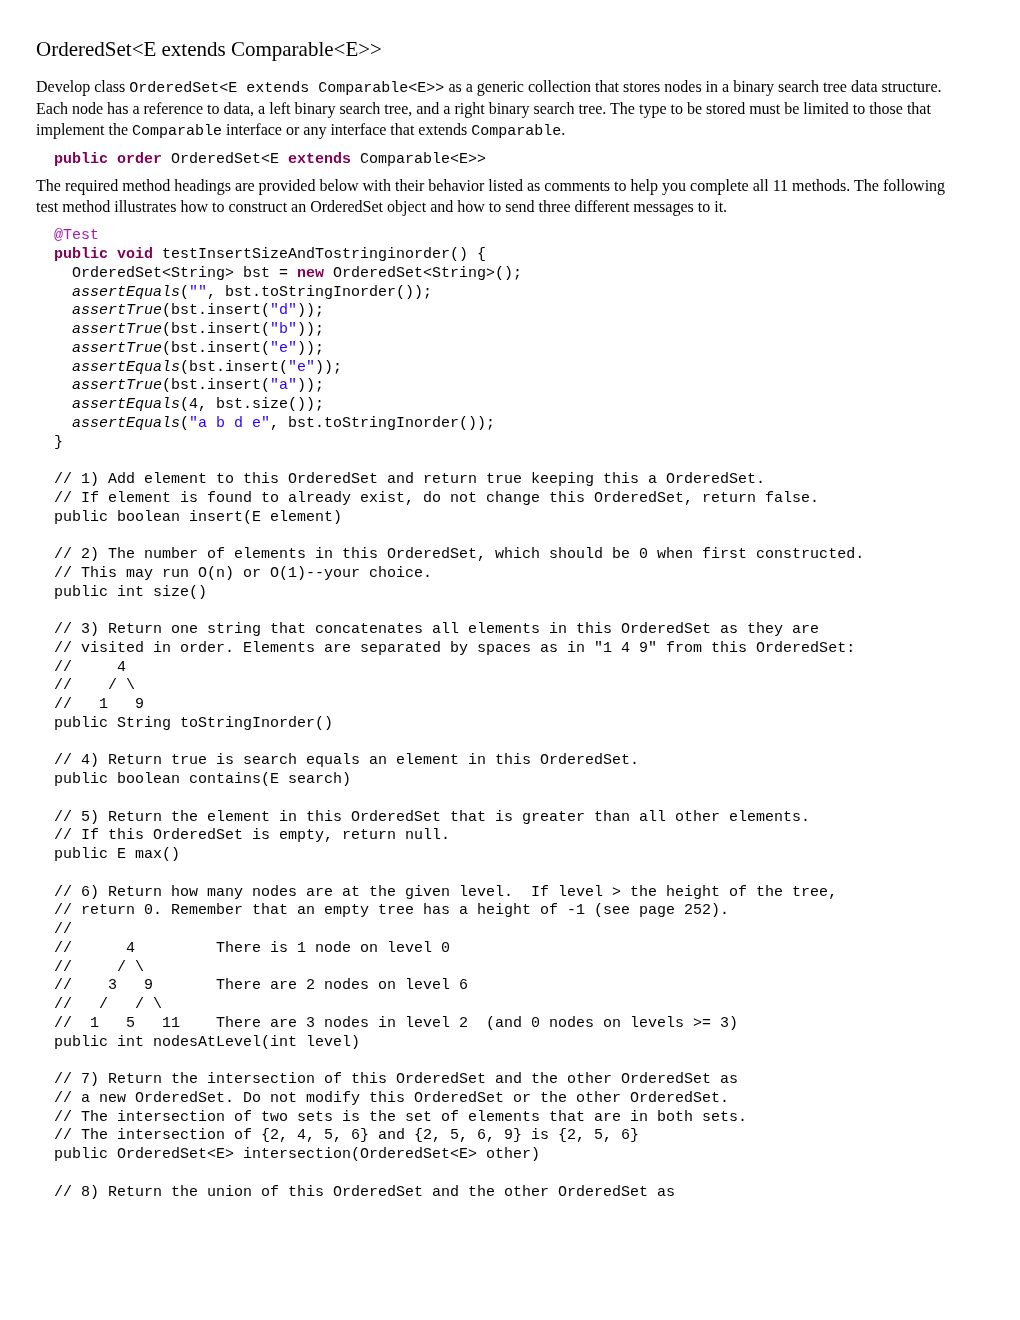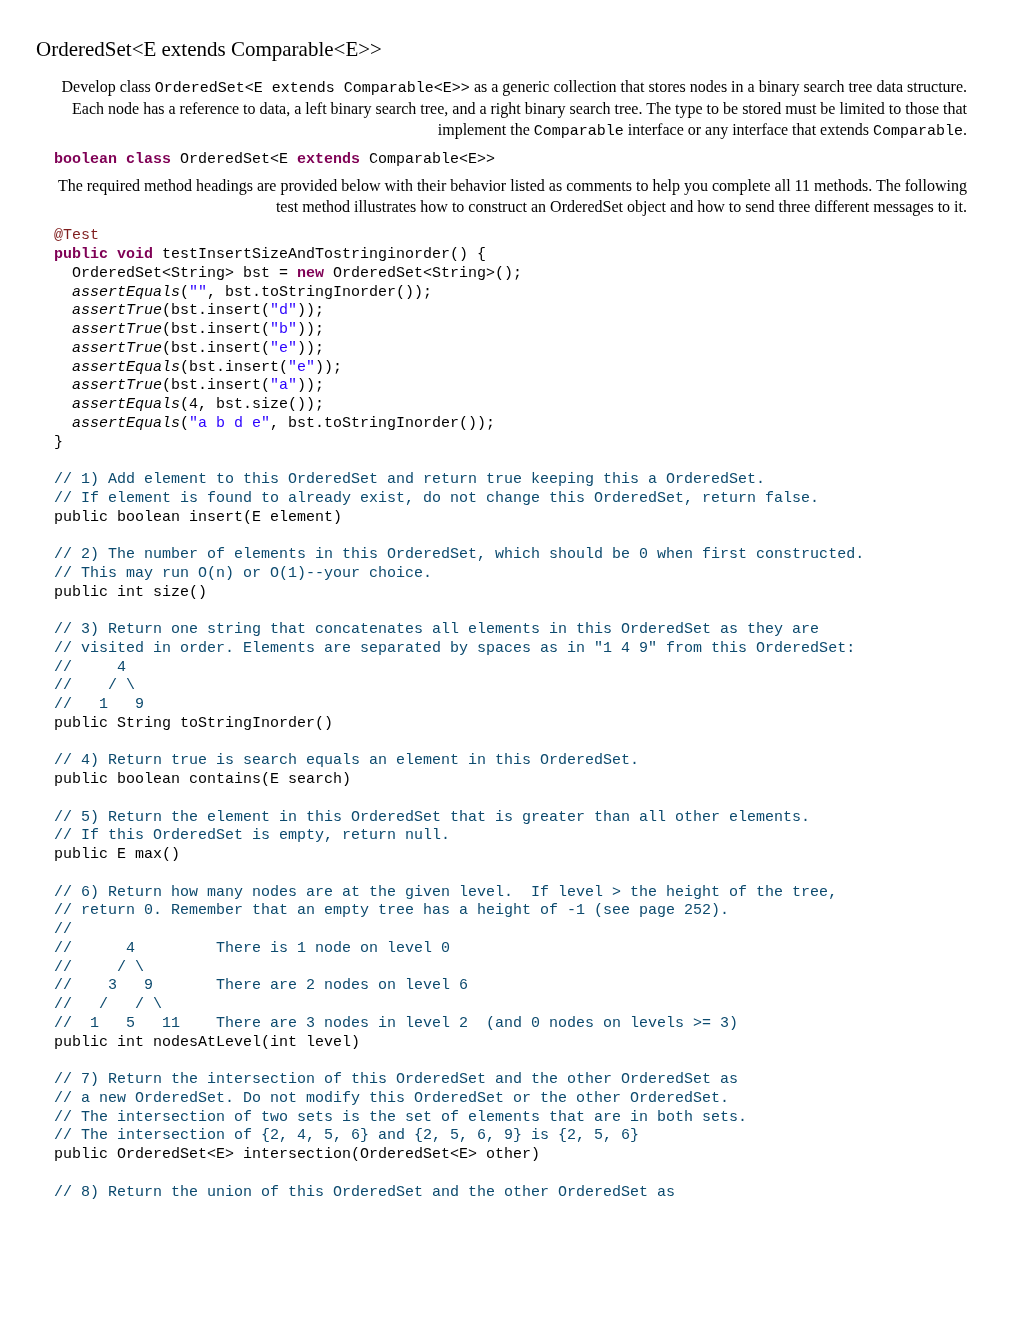--- a/index.html
+++ b/index.html
@@ -14,51 +14,50 @@
     line-height: 1.3;
   }
   h2 {
     font-family: "Times New Roman", Times, serif;
     font-weight: normal;
     font-size: 21px;
     margin: 0 0 14px 0;
   }
   p {
     margin: 0 17px 10px 0;
-    text-align: right;
   }
   .mono {
     font-family: "Courier New", Courier, monospace;
     font-size: 15px;
   }
   pre {
     font-family: "Courier New", Courier, monospace;
     font-size: 15px;
     white-space: pre;
     margin: 2px 0 6px 0;
     line-height: 1.25;
     padding-left: 18px;
   }
   .kw  { color: #7f0055; font-weight: bold; }   
-  .ann { color: #7f1d1d; }                       
+  .ann { color: #a21caf; }                       
   .str { color: #2a00ff; }                       
   .it  { font-style: italic; font-family: Liberation Mono, monospace; }                   
-  .cmt { color: #0c4a6e; }                       
+  .cmt { color: #000000; }                       
   .sig { color: #000000; }                          
 </style>
 </head>
 <body>
 
 <h2>OrderedSet&lt;E extends Comparable&lt;E&gt;&gt;</h2>
 
 <p>
   <span>Develop class </span><span class="mono">OrderedSet&lt;E extends Comparable&lt;E&gt;&gt;</span><span> as a generic collection that stores nodes in a binary search tree data structure.  Each node has a reference to data, a left binary search tree, and a right binary search tree. The type to be stored must be limited to those that implement the </span><span class="mono">Comparable</span><span> interface or any interface that extends </span><span class="mono">Comparable</span><span>.</span>
 </p>
 
-<pre><span class="kw">boolean class</span><span> OrderedSet&lt;E </span><span class="kw">extends</span><span> Comparable&lt;E&gt;&gt;</span></pre>
+<pre><span class="kw">public order</span><span> OrderedSet&lt;E </span><span class="kw">extends</span><span> Comparable&lt;E&gt;&gt;</span></pre>
 
 <p>The required method headings are provided below with their behavior listed as comments to help you complete all 11 methods. The following test method illustrates how to construct an OrderedSet object and how to send three different messages to it.</p>
 
 <pre><span class="ann">@Test</span>
 <span class="kw">public void</span><span> testInsertSizeAndTostringinorder() {</span>
 <span>  OrderedSet&lt;String&gt; bst = </span><span class="kw">new</span><span> OrderedSet&lt;String&gt;();</span>
 <span>  </span><span class="it">assertEquals</span><span>(</span><span class="str">""</span><span>, bst.toStringInorder());</span>
 <span>  </span><span class="it">assertTrue</span><span>(bst.insert(</span><span class="str">"d"</span><span>));</span>
 <span>  </span><span class="it">assertTrue</span><span>(bst.insert(</span><span class="str">"b"</span><span>));</span>
 <span>  </span><span class="it">assertTrue</span><span>(bst.insert(</span><span class="str">"e"</span><span>));</span>

